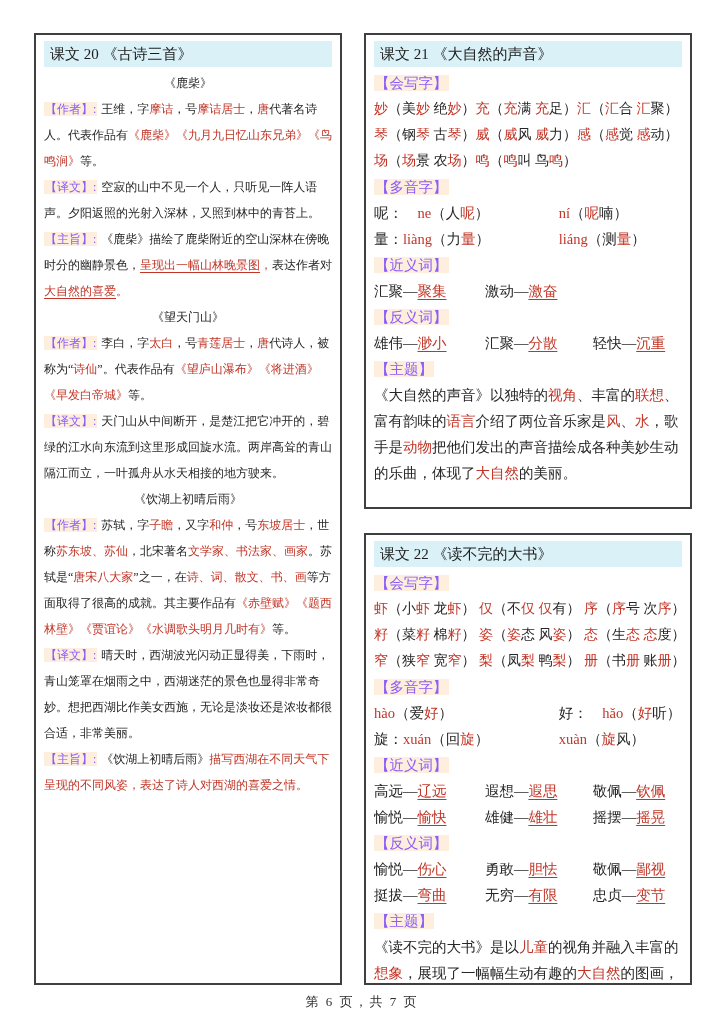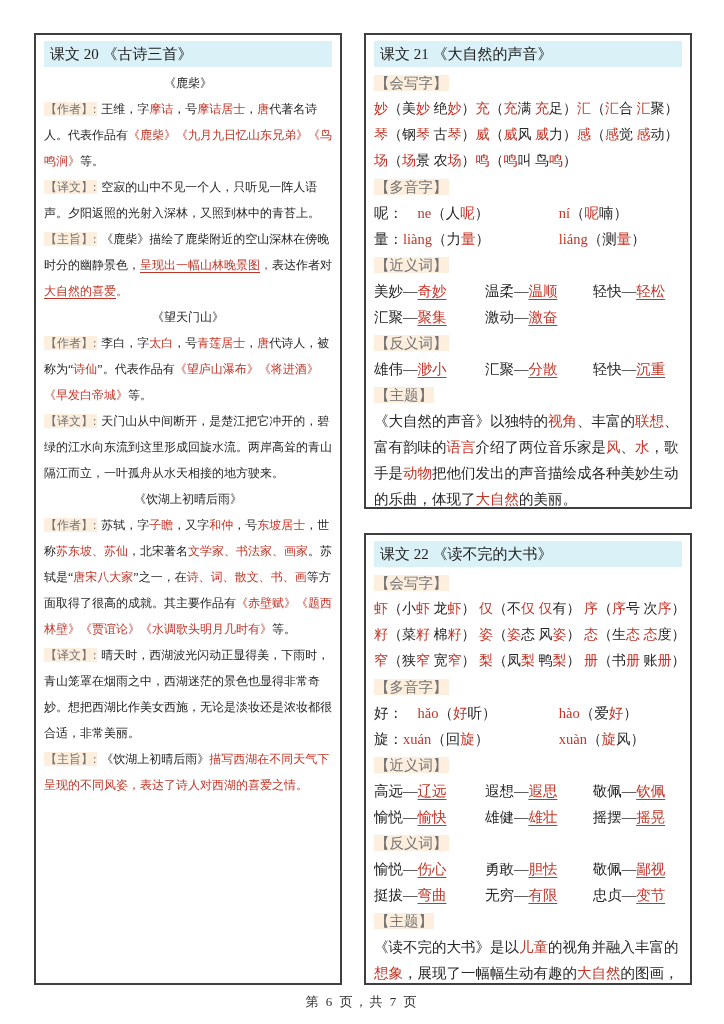--- a/index.html
+++ b/index.html
@@ -34,21 +34,21 @@
   .box-22{flex:1}
   .lesson-header{
     background:var(--header-bg);
     font-size:15px;line-height:24px;
     padding:1px 6px;margin:1px 0 3px 0;
     color:#1c1c1c;
   }
   .p{font-size:14.5px;line-height:26px;margin:0}
   .col-left .p{font-size:12px;line-height:26px}
   .center{text-align:center}
-  .chip{background:var(--label-bg);color:#737373;padding:0 1px;margin-right:4px}
+  .chip{background:var(--label-bg);color:#8b5cf6;padding:0 1px;margin-right:4px}
   .red{color:var(--red)}
   .ul{text-decoration:underline;text-underline-offset:3px;text-decoration-thickness:1px}
   .nowrap{white-space:nowrap}
   .hanzi{font-size:14px;letter-spacing:0}
   .cols{display:grid}
   .g2{grid-template-columns:60% 40%}
   .g3{grid-template-columns:36% 35% 29%}
   .cols .cell{white-space:nowrap;overflow:hidden}
   .footer{
     position:absolute;left:0;right:0;bottom:13px;
@@ -91,25 +91,20 @@
           <div class="p cols g2">
             <div class="cell"><span>呢：　</span><span class="red">ne</span><span>（人</span><span class="red">呢</span><span>）</span></div>
             <div class="cell"><span class="red">ní</span><span>（</span><span class="red">呢</span><span>喃）</span></div>
           </div>
           <div class="p cols g2">
             <div class="cell"><span>量：</span><span class="red">liàng</span><span>（力</span><span class="red">量</span><span>）</span></div>
             <div class="cell"><span class="red">liáng</span><span>（测</span><span class="red">量</span><span>）</span></div>
           </div>
           <p class="p"><span class="chip">【近义词】</span></p>
           <div class="p cols g3">
-            <div class="cell"><span>美妙—</span><span class="red ul">奇妙</span></div>
-            <div class="cell"><span>温柔—</span><span class="red ul">温顺</span></div>
-            <div class="cell"><span>轻快—</span><span class="red ul">轻松</span></div>
-          </div>
-          <div class="p cols g3">
             <div class="cell"><span>汇聚—</span><span class="red ul">聚集</span></div>
             <div class="cell"><span>激动—</span><span class="red ul">激奋</span></div>
             <div class="cell"><span></span></div>
           </div>
           <p class="p"><span class="chip">【反义词】</span></p>
           <div class="p cols g3">
             <div class="cell"><span>雄伟—</span><span class="red ul">渺小</span></div>
             <div class="cell"><span>汇聚—</span><span class="red ul">分散</span></div>
             <div class="cell"><span>轻快—</span><span class="red ul">沉重</span></div>
           </div>
@@ -119,22 +114,22 @@
     </section>
     <section class="box box-22">
       <header class="lesson-header">课文 22 《读不完的大书》</header>
       <div class="lesson-body">
           <p class="p"><span class="chip">【会写字】</span></p>
           <p class="p hanzi nowrap"><span class="red">虾</span><span>（小</span><span class="red">虾</span><span> 龙</span><span class="red">虾</span><span>） </span><span class="red">仅</span><span>（不</span><span class="red">仅</span><span> </span><span class="red">仅</span><span>有） </span><span class="red">序</span><span>（</span><span class="red">序</span><span>号 次</span><span class="red">序</span><span>）</span></p>
           <p class="p hanzi nowrap"><span class="red">籽</span><span>（菜</span><span class="red">籽</span><span> 棉</span><span class="red">籽</span><span>） </span><span class="red">姿</span><span>（</span><span class="red">姿</span><span>态 风</span><span class="red">姿</span><span>） </span><span class="red">态</span><span>（生</span><span class="red">态</span><span> </span><span class="red">态</span><span>度）</span></p>
           <p class="p hanzi nowrap"><span class="red">窄</span><span>（狭</span><span class="red">窄</span><span> 宽</span><span class="red">窄</span><span>） </span><span class="red">梨</span><span>（凤</span><span class="red">梨</span><span> 鸭</span><span class="red">梨</span><span>） </span><span class="red">册</span><span>（书</span><span class="red">册</span><span> 账</span><span class="red">册</span><span>）</span></p>
           <p class="p"><span class="chip">【多音字】</span></p>
           <div class="p cols g2">
+            <div class="cell"><span class="red">hào</span><span>（爱</span><span class="red">好</span><span>）</span></div>
             <div class="cell"><span>好：　</span><span class="red">hǎo</span><span>（</span><span class="red">好</span><span>听）</span></div>
-            <div class="cell"><span class="red">hào</span><span>（爱</span><span class="red">好</span><span>）</span></div>
           </div>
           <div class="p cols g2">
             <div class="cell"><span>旋：</span><span class="red">xuán</span><span>（回</span><span class="red">旋</span><span>）</span></div>
             <div class="cell"><span class="red">xuàn</span><span>（</span><span class="red">旋</span><span>风）</span></div>
           </div>
           <p class="p"><span class="chip">【近义词】</span></p>
           <div class="p cols g3">
             <div class="cell"><span>高远—</span><span class="red ul">辽远</span></div>
             <div class="cell"><span>遐想—</span><span class="red ul">遐思</span></div>
             <div class="cell"><span>敬佩—</span><span class="red ul">钦佩</span></div>

